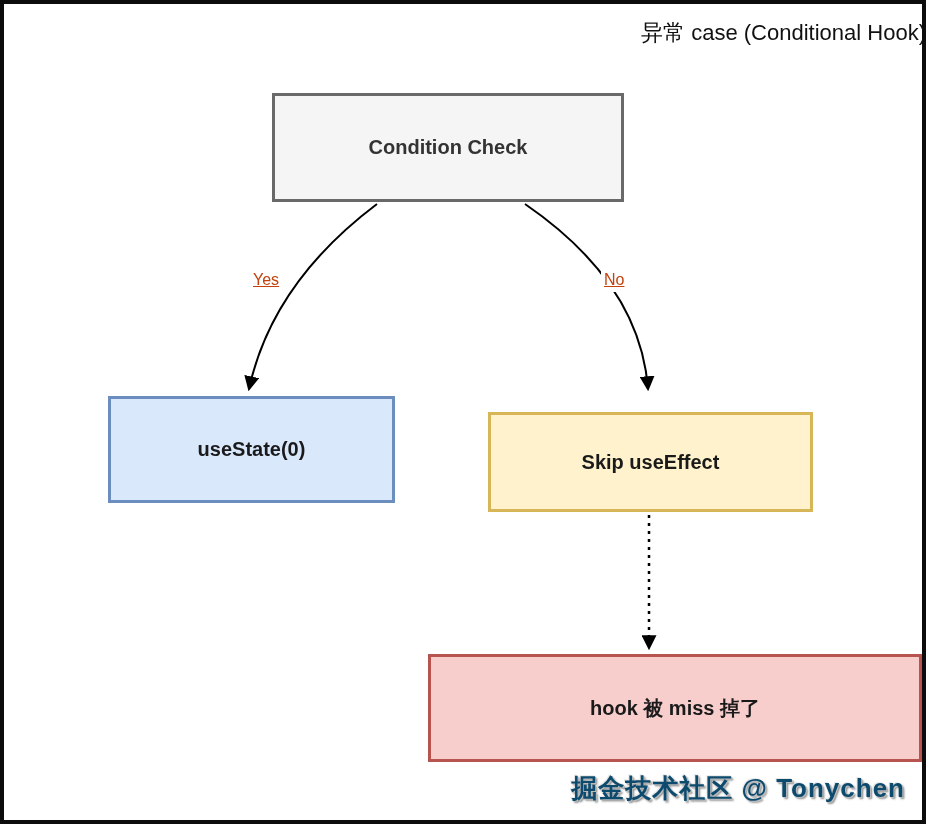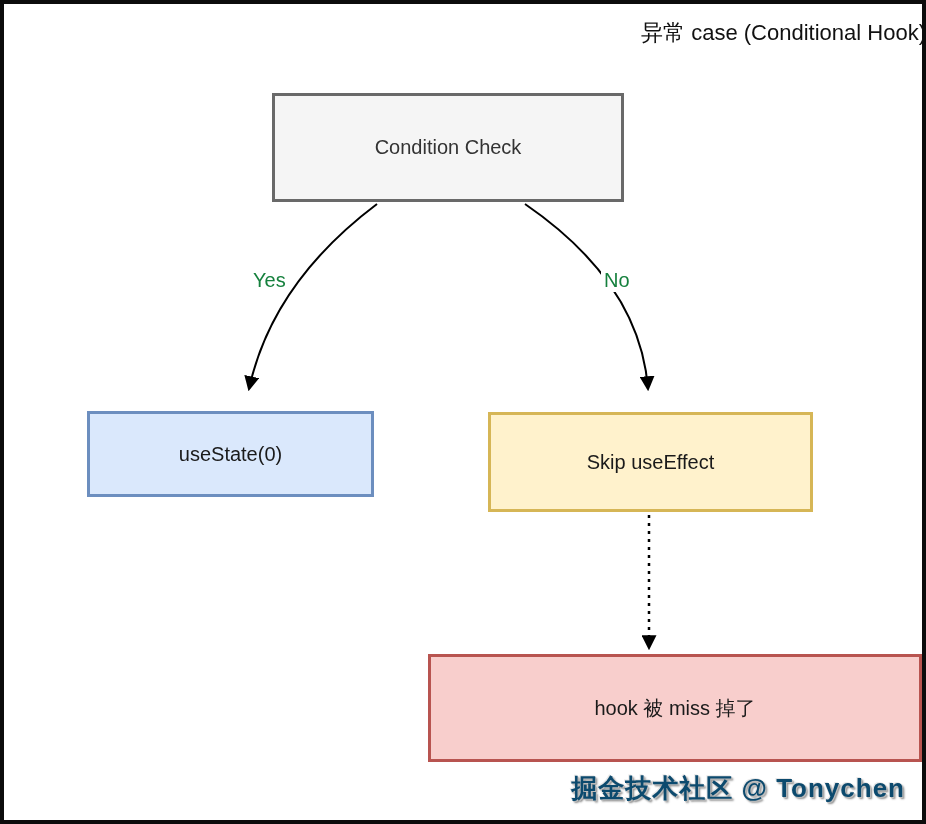--- a/index.html
+++ b/index.html
@@ -29,32 +29,34 @@
   .node {
     position: absolute;
     display: flex;
     align-items: center;
     justify-content: center;
     font-size: 20px;
     color: #333333;
     border: 3px solid #666666;
     box-sizing: border-box;
     text-align: left;
+    font-weight: bold;
   }
   #node-condition  { left: 272px; top:  93px; width: 352px; height: 109px; }
-  #node-usestate   { left: 87px; top: 396px; width: 287px; height: 86px; margin-top: 15px; }
+  #node-usestate   { left: 108px; top: 396px; width: 287px; height: 107px; }
   #node-skipeffect { left: 488px; top: 412px; width: 325px; height: 100px; }
   #node-hookmiss   { left: 428px; top: 654px; width: 494px; height: 108px; }
   .edge-label {
     position: absolute;
-    font-size: 20px;
-    color: #15803d;
+    font-size: 16px;
+    color: #c2410c;
     background: #ffffff;
     padding: 0 3px;
     line-height: 24px;
+    text-decoration: underline;
   }
   #label-yes { left: 250px; top: 268px; }
   #label-no  { left: 601px; top: 268px; }
   #edges-svg {
     position: absolute;
     left: 0; top: 0;
     width: 926px; height: 824px;
     pointer-events: none;
   }
   #edges-svg path.edge {

